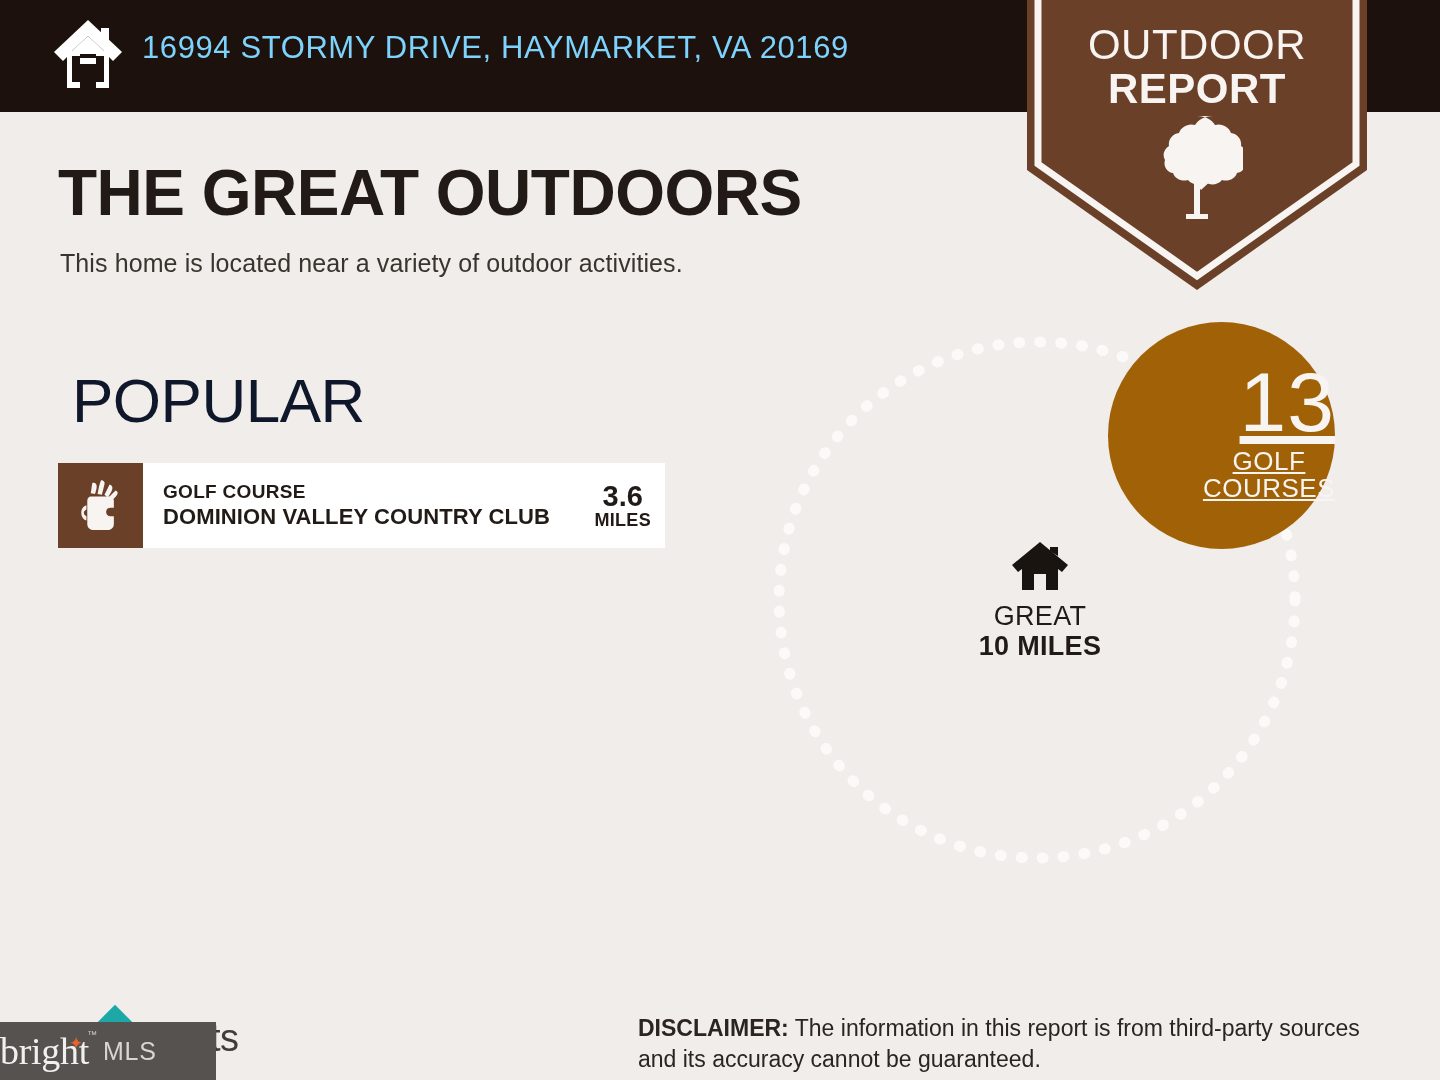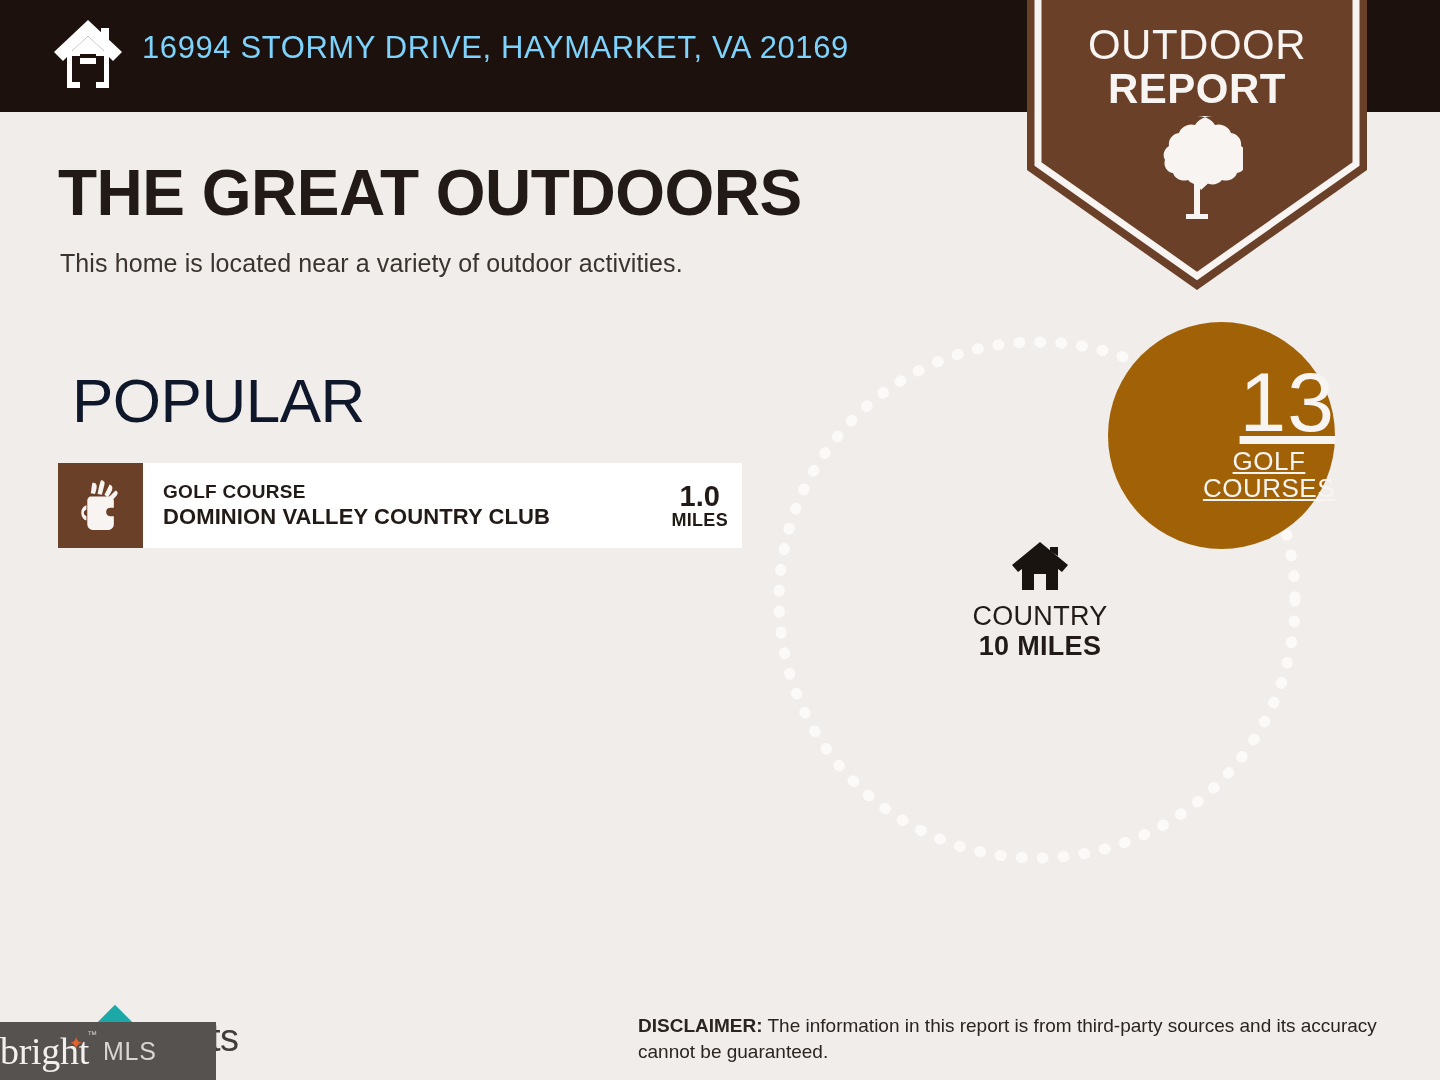--- a/index.html
+++ b/index.html
@@ -118,21 +118,21 @@
     color: #0f172a;
     letter-spacing: -0.5px;
     line-height: 1;
   }
 
   
   .poi-row {
     position: absolute;
     left: 58px;
     top: 463px;
-    width: 684px;
+    width: 607px;
     height: 85px;
     display: flex;
     align-items: stretch;
   }
   .poi-icon-box {
     width: 85px;
     height: 85px;
     background: #6B4028;
     flex: 0 0 85px;
     display: flex;
@@ -325,21 +325,21 @@
     letter-spacing: 0.8px;
     margin-left: 14px;
     line-height: 1;
   }
 
   .disclaimer {
     position: absolute;
     left: 638px;
     top: 1013px;
     width: 760px;
-    font-size: 19px;
+    font-size: 23px;
     line-height: 1.35;
     color: #2B2420;
   }
   .disclaimer b { font-weight: 700; }
 </style>
 </head>
 <body>
 
 <div id="page">
 
@@ -395,39 +395,39 @@
           <path d="M11 30 c-4 1-6 5-6 9 c0 4 2 8 6 9 v-5 c-2-1-3-2-3-4 c0-2 1-3 3-4 Z"></path>
         </g>
       </svg>
     </div>
     <div class="poi-card">
       <div class="poi-text">
         <div class="poi-category">GOLF COURSE</div>
         <div class="poi-name">DOMINION VALLEY COUNTRY CLUB</div>
       </div>
       <div class="poi-dist">
-        <span class="poi-dist-value">1.0</span>
+        <span class="poi-dist-value">3.6</span>
         <span class="poi-dist-unit">MILES</span>
       </div>
     </div>
   </div>
 
   <div class="radius-wrap">
     <svg class="radius-circle" viewBox="0 0 560 570" width="560" height="570" aria-hidden="true">
       <circle cx="277" cy="280" r="258" fill="none" stroke="#FCFAF8" stroke-width="11" stroke-linecap="round" stroke-dasharray="1 20"></circle>
     </svg>
     <div class="radius-center">
       <span class="radius-house-icon">
         <svg viewBox="0 0 56 52" width="56" height="52" aria-hidden="true">
           <path fill="#1A1411" d="M28 2 L56 25 L50 32 L46 29 L46 50 L34 50 L34 34 L22 34 L22 50 L10 50 L10 29 L6 32 L0 25 Z"></path>
           <path fill="#1A1411" d="M38 7 H46 V16 L38 11 Z"></path>
         </svg>
       </span>
       <div class="radius-label">
-        <span class="rl1">COUNTRY</span>
+        <span class="rl1">GREAT</span>
         <span class="rl2">10 MILES</span>
       </div>
     </div>
   </div>
 
   <div class="stat-circle">
     <div class="stat-value">13</div>
     <div class="stat-label">
       <span>GOLF</span><br>
       <span>COURSES</span>

